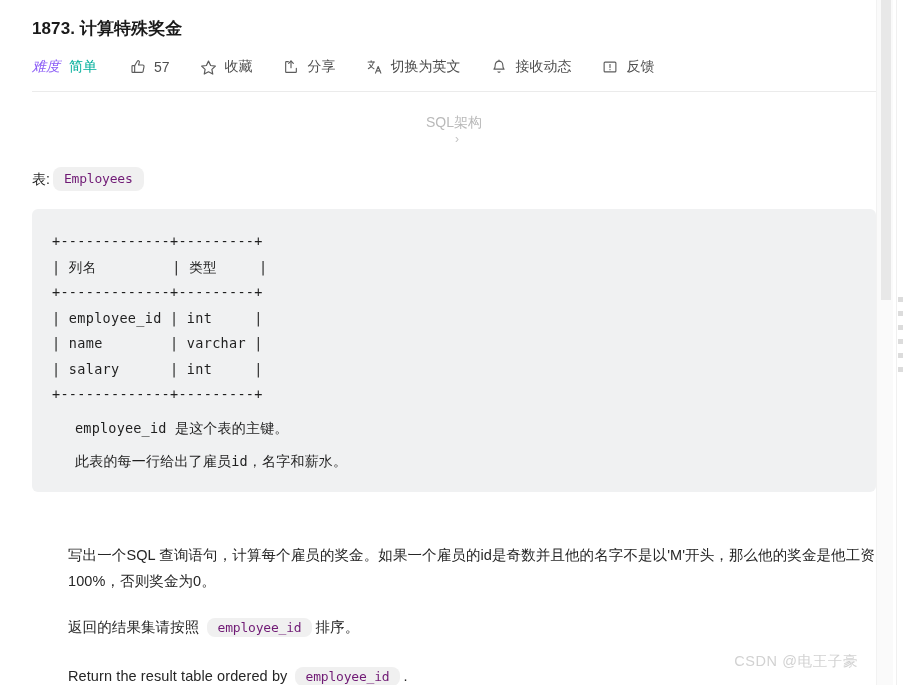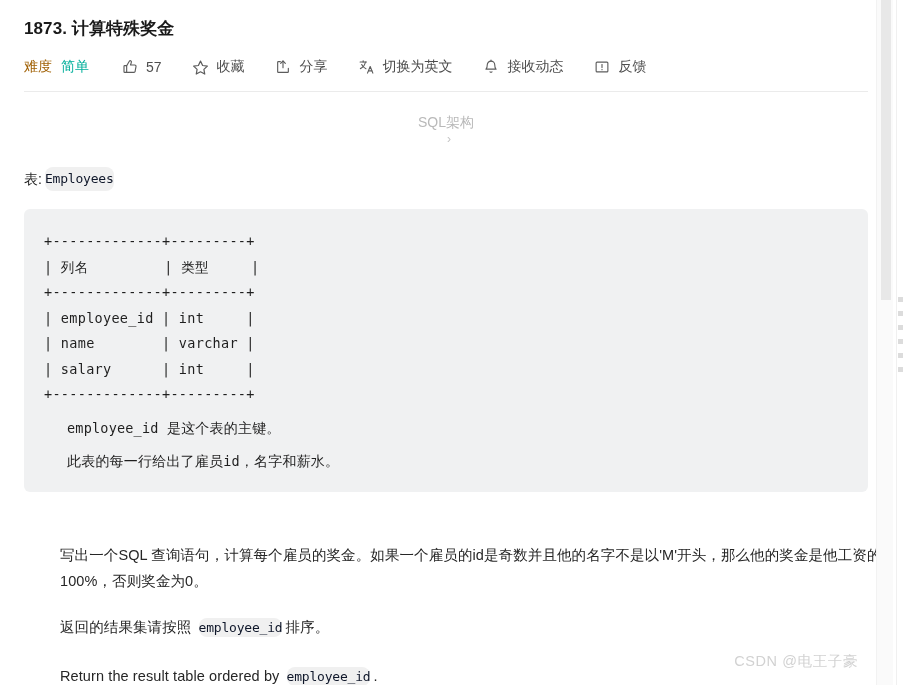--- a/index.html
+++ b/index.html
@@ -11,21 +11,21 @@
     height: 685px;
     background: #ffffff;
     font-family: "Liberation Sans", "DejaVu Sans", sans-serif;
     color: #262626;
     overflow: hidden;
     position: relative;
   }
 
   .page {
     position: absolute;
-    left: 8px; top: 0;
+    left: 16px; top: 0;
     width: 876px;
     height: 685px;
     background: #ffffff;
     overflow: hidden;
   }
 
   .content {
     padding: 12px 16px 0 16px;
     width: 844px;
     box-sizing: content-box;
@@ -48,21 +48,21 @@
     margin-top: 13px;
     height: 24px;
     font-size: 14px;
     color: #515151;
   }
   .meta-item {
     display: flex;
     align-items: center;
     white-space: nowrap;
   }
-  .meta-label { color: #a16207; }
+  .meta-label { color: #8b5cf6; font-style: italic; }
   .difficulty-value {
     color: #00af9b;
     margin-left: 9px;
   }
   .meta-gap-1 { width: 32px; }
   .meta-gap   { width: 30px; }
   .meta-icon {
     display: inline-flex;
     align-items: center;
     justify-content: center;
@@ -103,23 +103,23 @@
     font-size: 14px;
     color: #262626;
     display: flex;
     align-items: center;
     line-height: 20px;
   }
   code.inline {
     font-family: "DejaVu Sans Mono", "Liberation Mono", monospace;
     font-size: 13px;
     background: #f0f0f0;
-    color: #0f172a;
+    color: #701a75;
     border-radius: 8px;
-    padding: 2px 0;
+    padding: 2px 11px;
     margin: 0 3px;
     letter-spacing: -0.2px;
   }
 
   
   .code-block {
     margin-top: 18px;
     width: 844px;
     background: #f0f1f2;
     border-radius: 6px;

